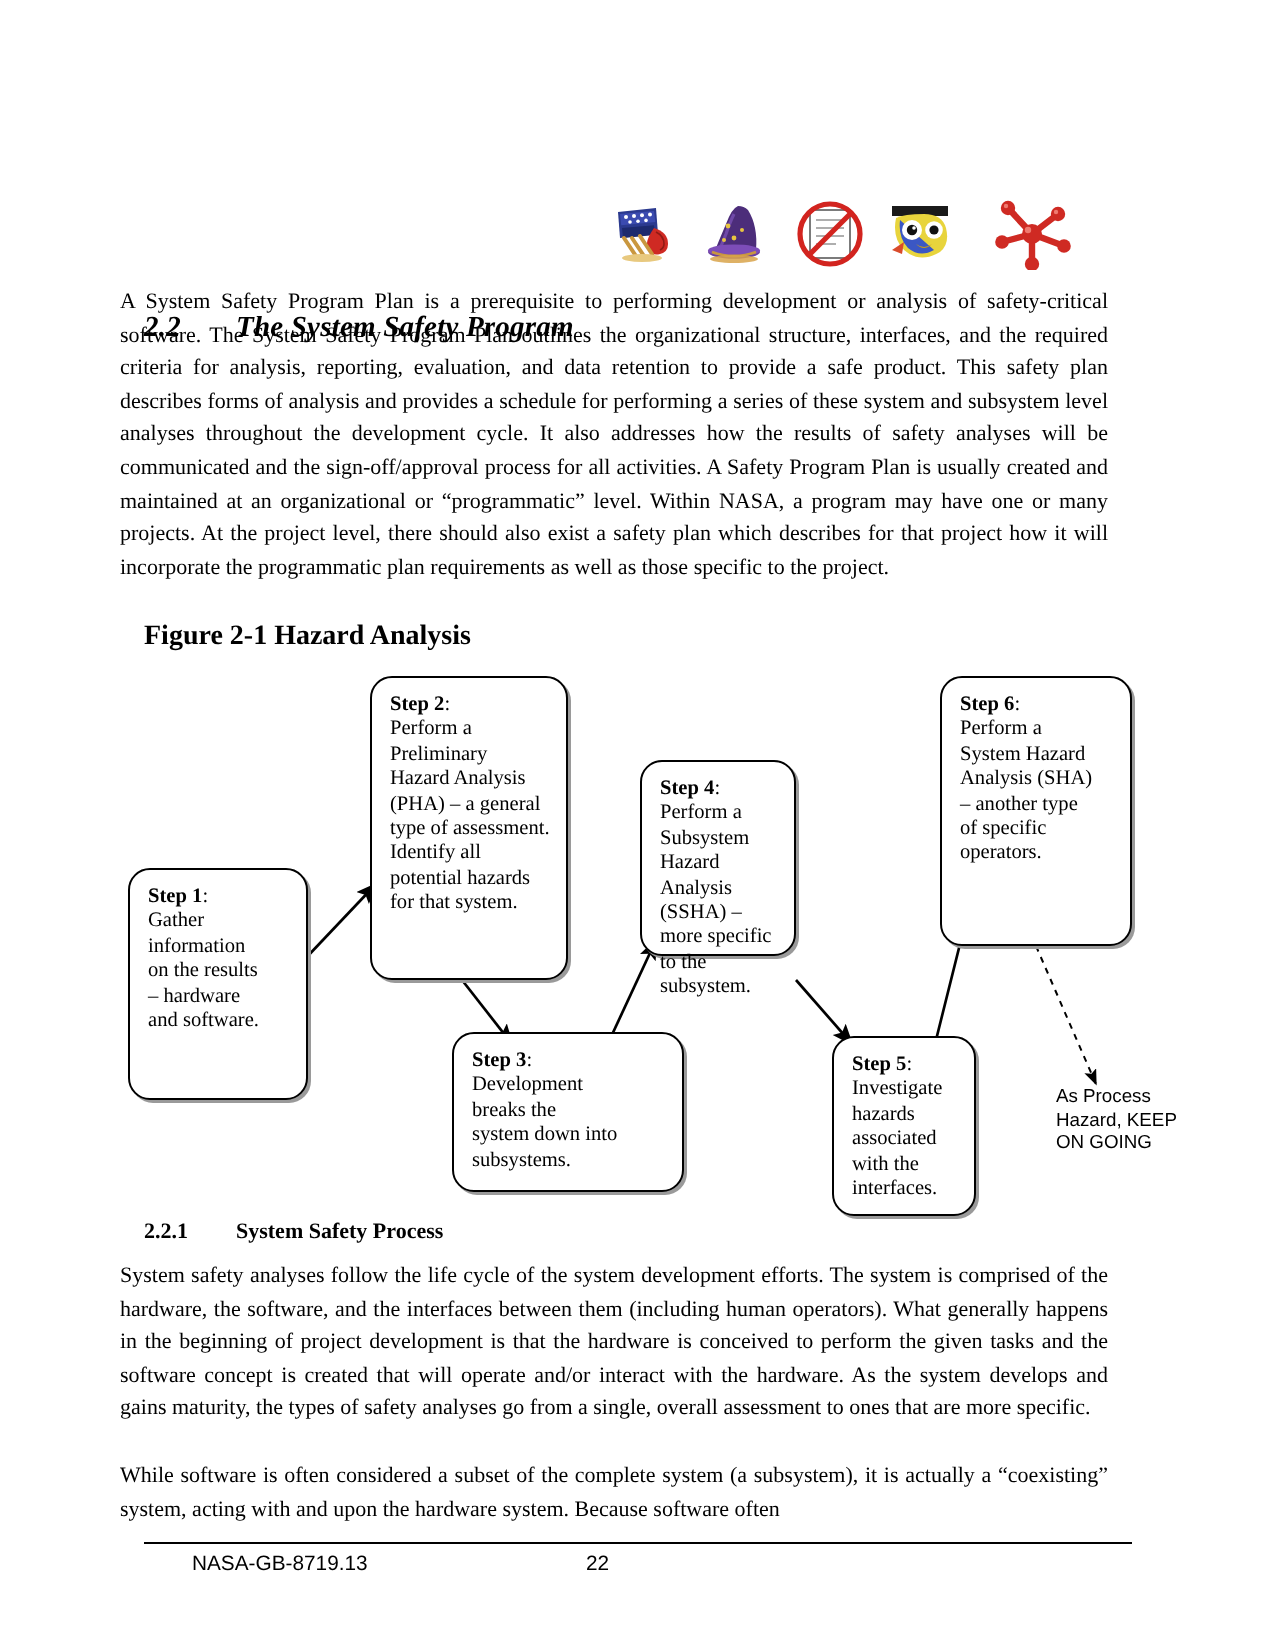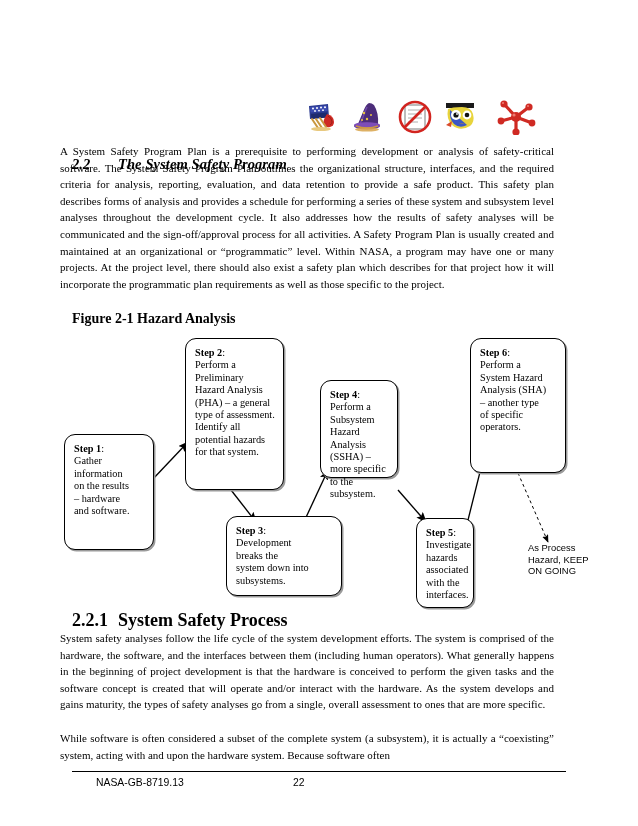--- a/index.html
+++ b/index.html
@@ -72,21 +72,21 @@
     left: 72px;
     top: 311px;
     font-size: 14px;
     font-weight: bold;
     font-family: "Liberation Serif", serif;
   }
 
   .sub-head {
     position: absolute;
     left: 72px;
-    font-size: 18px;
+    font-size: 11px;
     font-weight: bold;
     font-family: "Liberation Serif", serif;
     white-space: nowrap;
   }
   .sub-head .num { display: inline-block; width: 46px; }
 
   
   #flow {
     position: absolute;
     left: 0;
@@ -296,21 +296,21 @@
       <span class="line">Perform a</span>
       <span class="line">Subsystem</span>
       <span class="line">Hazard</span>
       <span class="line">Analysis</span>
       <span class="line">(SSHA) –</span>
       <span class="line">more specific</span>
       <span class="line">to the</span>
       <span class="line">subsystem.</span>
     </div>
 
-    <div class="nodebox" style="left:416px;top:188px;width:58px;height:90px;">
+    <div class="nodebox" style="left:416px;top:188px;width:72px;height:90px;">
       <span class="line"><b>Step 5</b>:</span>
       <span class="line">Investigate</span>
       <span class="line">hazards</span>
       <span class="line">associated</span>
       <span class="line">with  the</span>
       <span class="line">interfaces.</span>
     </div>
 
     <div class="nodebox" style="left:470px;top:8px;width:96px;height:135px;">
       <span class="line"><b>Step 6</b>:</span>

